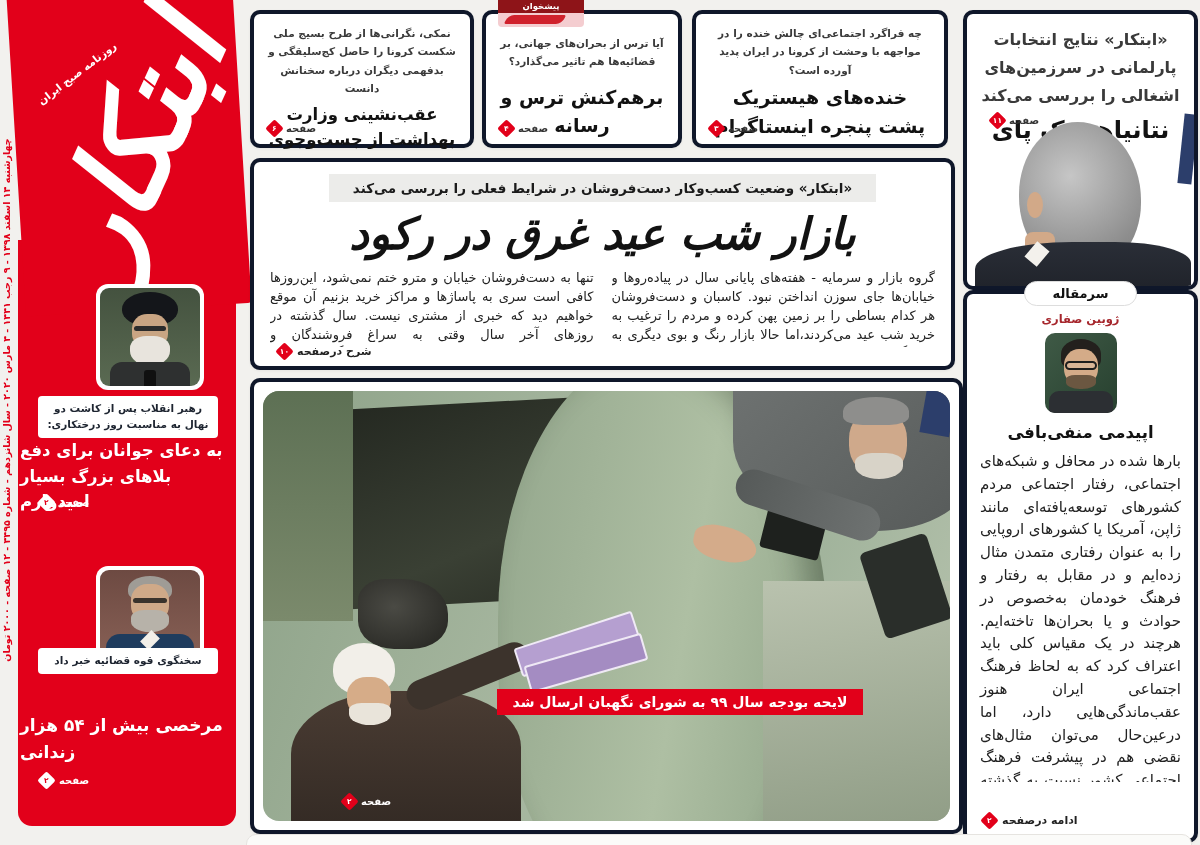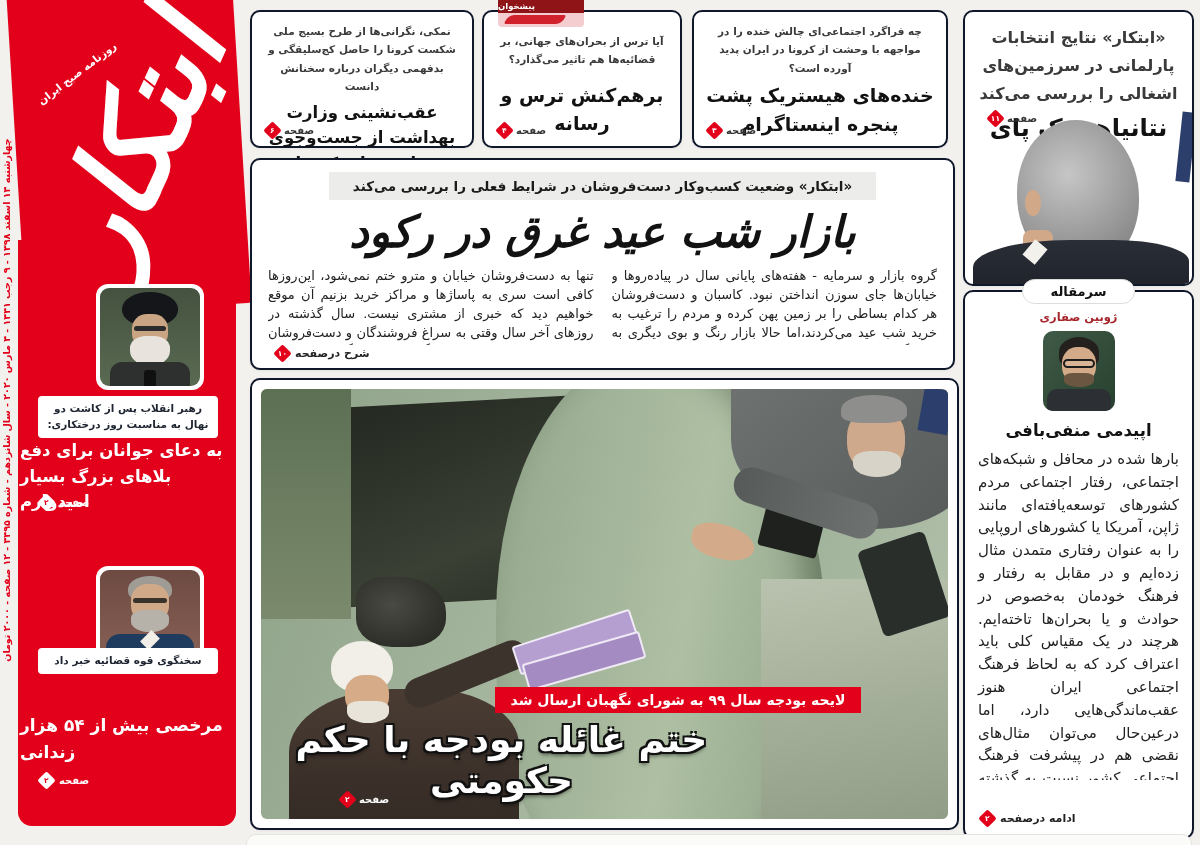--- a/index.html
+++ b/index.html
@@ -1,46 +1,46 @@
 <!DOCTYPE html>
 <html lang="fa" dir="rtl"><head>
 <meta charset="utf-8">
 <style>
   html,body{margin:0;padding:0;}
   body{background:#e9e8e5;font-family:"DejaVu Sans",sans-serif;}
   #page{position:relative;width:1200px;height:845px;background:#f2f1ee;overflow:hidden;direction:rtl;}
-  .card{position:absolute;background:#fff;border:2px solid #0f172a;border-radius:10px;box-shadow:0 1px 3px rgba(0,0,0,.06);}
+  .card{position:absolute;background:#fff;border:4px solid #0f172a;border-radius:10px;box-shadow:0 1px 3px rgba(0,0,0,.06);}
   .kicker{color:#3a3a3a;font-size:10.5px;line-height:1.75;text-align:center;font-weight:bold;}
   .head{color:#121212;font-weight:900;text-align:center;}
   .pagerow{display:flex;align-items:center;gap:5px;color:#333;font-size:10px;font-weight:bold;}
   .dmd{width:13px;height:13px;background:#e2001a;transform:rotate(45deg);border-radius:2px;display:inline-flex;align-items:center;justify-content:center;flex:0 0 auto;}
   .dmd span{transform:rotate(-45deg);color:#fff;font-size:7.5px;font-weight:bold;line-height:1;}
   .dmd.w{background:#fff;} .dmd.w span{color:#e2001a;}
   
   #rail{position:absolute;left:18px;top:240px;width:218px;height:586px;background:#e2001a;border-radius:0 0 14px 14px;}
   #masthead{position:absolute;left:16px;top:-12px;width:226px;height:322px;background:#e2001a;border-radius:4px;transform:rotate(-3.5deg);overflow:hidden;}
   #logo{position:absolute;left:-30px;top:-25px;width:300px;height:360px;color:#fff;font-size:120px;font-weight:900;font-style:italic;transform:rotate(-62deg);display:flex;align-items:center;justify-content:center;letter-spacing:-6px;}
   #tagline{position:absolute;left:18px;top:76px;color:#fff;font-size:10.5px;font-weight:bold;transform:rotate(-34deg);white-space:nowrap;}
   #dateline{position:absolute;left:-311px;top:392px;width:640px;height:16px;transform:rotate(-90deg);color:#e2001a;font-size:9.5px;font-weight:bold;text-align:center;white-space:nowrap;}
   .railphoto{position:absolute;left:96px;width:108px;background:#fff;border-radius:12px;padding:4px;box-sizing:border-box;}
   .railphoto .ph{border-radius:9px;overflow:hidden;position:relative;width:100%;}
   .bubble{position:absolute;left:38px;width:180px;box-sizing:border-box;background:#fff;border-radius:4px;padding:5px 8px;font-size:10.5px;font-weight:bold;color:#1d2430;text-align:center;line-height:1.5;}
   .railhead{position:absolute;left:20px;width:204px;color:#fff;font-weight:700;text-align:left;}
   .railpage{position:absolute;left:40px;display:flex;align-items:center;gap:6px;color:#fff;font-size:10px;font-weight:bold;}
   
   #pishkhan{position:absolute;left:498px;top:0;width:86px;height:27px;z-index:5;border-radius:0 0 4px 4px;overflow:hidden;background:#f4cdd0;}
-  #pishkhan .bar{background:#8e1418;color:#fff;font-size:8.5px;font-weight:bold;text-align:left;height:13px;line-height:13px;}
+  #pishkhan .bar{background:#8e1418;color:#fff;font-size:8.5px;font-weight:bold;text-align:center;height:13px;line-height:13px;}
   #pishkhan .squig{position:absolute;left:8px;top:15px;width:58px;height:9px;background:#d0212c;border-radius:6px 2px 6px 2px;transform:skewX(-25deg);}
   
   #mainkicker{display:block;margin:12px auto 0;width:fit-content;background:#ececea;color:#1b1b1b;font-size:13.5px;font-weight:bold;padding:6px 24px;}
   #mainhead{font-size:44px;margin-top:6px;letter-spacing:-1px;font-style:italic;}
   #leadcols{display:flex;gap:18px;padding:10px 16px 0;}
   #leadcols .col{flex:1;font-size:13px;line-height:1.45;color:#222;text-align:justify;height:78px;overflow:hidden;}
   
-  #photoinner{position:absolute;inset:9px;border-radius:6px;overflow:hidden;background:linear-gradient(110deg,#8da288 0%,#a7b7a0 45%,#9fb29a 70%,#b7c3ae 100%);}
+  #photoinner{position:absolute;inset:9px;border-radius:16px;overflow:hidden;background:linear-gradient(110deg,#8da288 0%,#a7b7a0 45%,#9fb29a 70%,#b7c3ae 100%);}
   .shape{position:absolute;}
   #pbadge{position:absolute;left:34%;top:298px;background:#e2001a;color:#fff;font-size:14px;font-weight:bold;padding:5px 16px;z-index:6;}
   #phead{position:absolute;left:3%;top:330px;width:64%;text-align:center;color:#fff;font-size:36px;font-weight:900;z-index:6;
         text-shadow:2px 2px 0 #111,-2px 2px 0 #111,2px -2px 0 #111,-2px -2px 0 #111,0 3px 4px rgba(0,0,0,.6);}
   #ppage{position:absolute;left:80px;top:404px;z-index:6;color:#fff;}
   #ppage.pagerow{color:#fff;}
   
   #netcard{overflow:hidden;}
   #netphoto{position:absolute;left:0;right:0;bottom:0;height:172px;}
   #edcard{overflow:visible;}
@@ -183,21 +183,20 @@
       <div class="shape" style="left:84px;top:286px;width:44px;height:40px;background:#d6ac88;border-radius:44%;"></div>
       <div class="shape" style="left:86px;top:312px;width:42px;height:22px;background:#e9e4da;border-radius:30% 30% 50% 50%;"></div>
       <div class="shape" style="left:140px;top:270px;width:130px;height:30px;background:#3c332c;border-radius:16px;transform:rotate(-22deg);"></div>
 
       <div class="shape" style="left:252px;top:238px;width:120px;height:26px;background:#b59fd0;border:2px solid #f0eaf6;transform:rotate(-18deg);border-radius:3px;"></div>
       <div class="shape" style="left:262px;top:258px;width:118px;height:24px;background:#a48cc2;border:2px solid #efe9f5;transform:rotate(-16deg);border-radius:3px;"></div>
 
       <div class="shape" style="left:660px;top:0;width:30px;height:44px;background:#2c3e6b;transform:rotate(10deg);"></div>
 
       <div id="pbadge">لایحه بودجه سال ۹۹ به شورای نگهبان ارسال شد</div>
-      <div id="phead">ختم غائله بودجه با حکم حکومتی</div>
       <div id="ppage" class="pagerow">
         <span style="color:#fff;">صفحه</span>
         <span class="dmd">
             <span>۲</span>
           </span>
       </div>
     </div>
   </div>
 
   <div class="card" id="netcard" style="left:963px;top:10px;width:227px;height:272px;">

